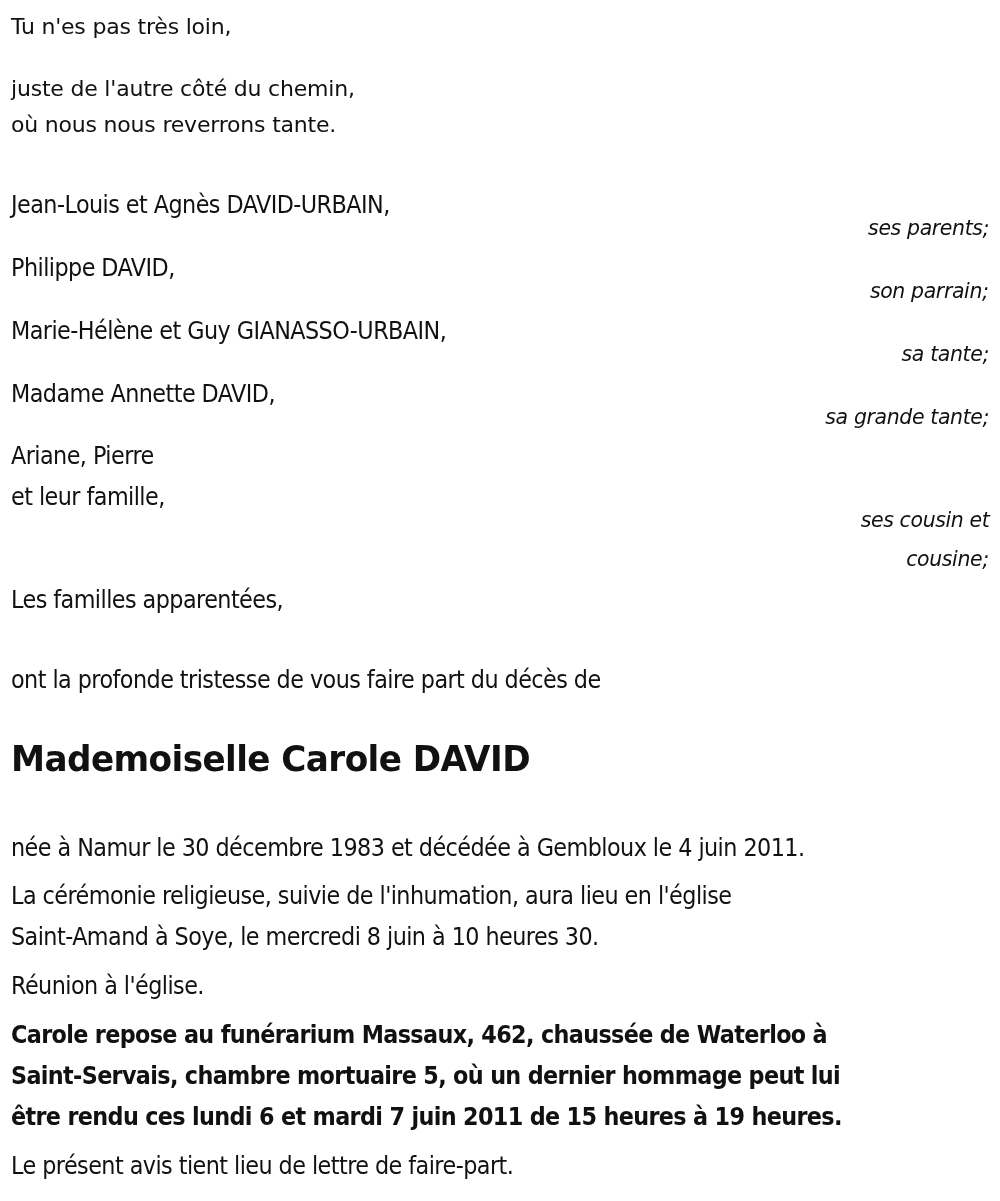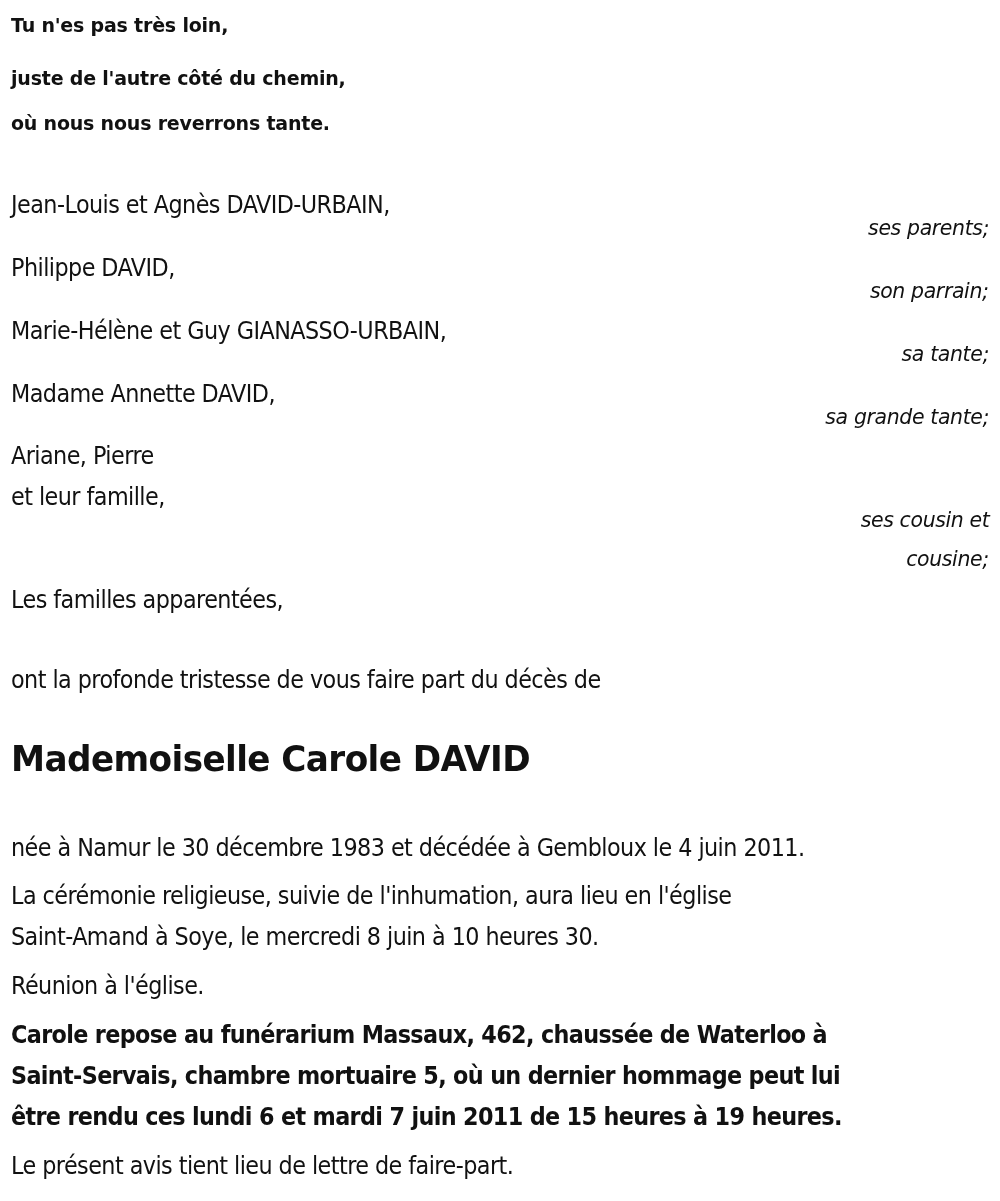--- a/index.html
+++ b/index.html
@@ -3,32 +3,32 @@
   <meta charset="utf-8">
   <style>
     html, body { margin: 0; padding: 0; background: #ffffff; }
     body {
       width: 1000px; height: 1201px; overflow: hidden;
       font-family: "DejaVu Sans", sans-serif;
       color: #111111;
       position: relative;
     }
     .abs { position: absolute; white-space: nowrap; }
-    .poem { left: 11px; font-weight: bold; font-size: 19px; letter-spacing: -0.2px; text-align: center; }
+    .poem { left: 11px; font-weight: normal; font-size: 22px; letter-spacing: -0.2px; text-align: center; }
     .name { left: 11px; font-size: 24px; letter-spacing: -0.6px; transform: scaleX(0.93); transform-origin: left top; }
     .rel  { right: 11px; font-style: italic; font-size: 22px; letter-spacing: -0.4px; text-align: right; transform: scaleX(0.93); transform-origin: right top; }
     .body-text { left: 11px; font-size: 24px; letter-spacing: -0.6px; transform: scaleX(0.93); transform-origin: left top; }
     .bold-text { left: 11px; font-size: 24px; font-weight: bold; letter-spacing: -0.7px; transform: scaleX(0.93); transform-origin: left top; }
     .deceased { left: 11px; font-size: 36px; font-weight: bold; letter-spacing: -0.6px; transform: scaleX(0.95); transform-origin: left top; }
   </style>
 </head>
 <body>
 
 <div class="abs poem" style="top:14px">Tu n'es pas très loin,</div>
-<div class="abs poem" style="top:67px">juste de l'autre côté du chemin,</div>
+<div class="abs poem" style="top:76px">juste de l'autre côté du chemin,</div>
 <div class="abs poem" style="top:112px">où nous nous reverrons tante.</div>
 
 <div class="abs name" style="top:191px">Jean-Louis et Agnès DAVID-URBAIN,</div>
 <div class="abs rel" style="top:215px">ses parents;</div>
 
 <div class="abs name" style="top:254px">Philippe DAVID,</div>
 <div class="abs rel" style="top:278px">son parrain;</div>
 
 <div class="abs name" style="top:317px">Marie-Hélène et Guy GIANASSO-URBAIN,</div>
 <div class="abs rel" style="top:341px">sa tante;</div>

